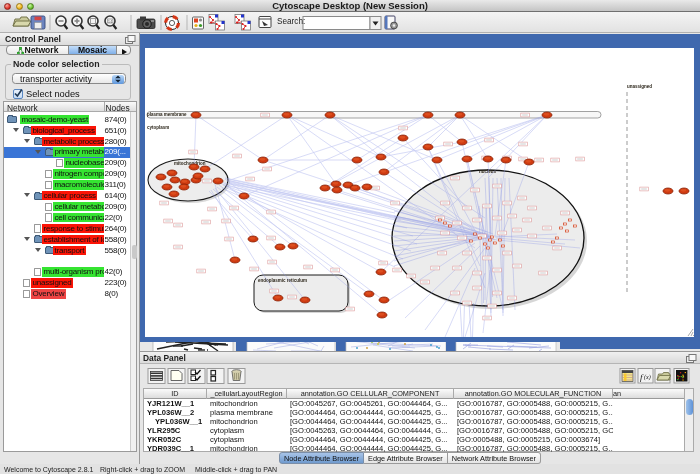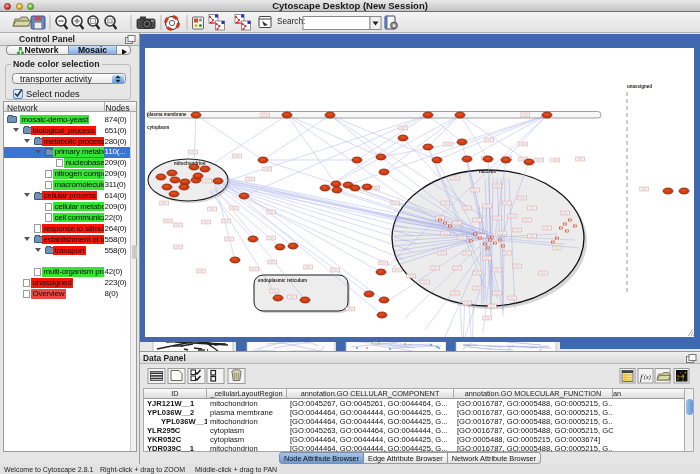--- a/index.html
+++ b/index.html
@@ -93,21 +93,21 @@
       <rect x="370" y="4.5" width="11" height="13" fill="#f0f0f0" stroke="#8a8a8a" stroke-width="1"></rect>
       <path d="M372.5 9.5 l6 0 l-3 4 Z" fill="#222"></path>
       <rect x="385" y="4" width="10" height="13" rx="1" fill="#f8f8f8" stroke="#446" stroke-width="1"></rect>
       <rect x="385" y="4" width="2.5" height="13" fill="#5577bb"></rect>
       <circle cx="394" cy="13.5" r="3.4" fill="#999" stroke="#333" stroke-width="0.8"></circle>
       <circle cx="394" cy="13.5" r="1.2" fill="#eee"></circle>
     </svg>
     <div class="abs" style="left:277px;top:5px;font-size:8.2px;color:#222;">Search:</div>
   </div>
 <div class="abs" style="left:0;top:33px;width:140px;height:431px;background:#e6e6e6;border-right:1px solid #9a9a9a;">
-    <div class="abs" style="left:0;top:0;width:139px;height:13px;background:linear-gradient(#f2f2f2,#dcdcdc);border-bottom:1px solid #aaa;font-size:8.6px;font-weight:bold;color:#222;line-height:13px;padding-left:19px;">Control Panel<svg width="11" height="9" viewBox="0 0 11 9" style="position:absolute;right:3px;top:2px;">
+    <div class="abs" style="left:0;top:0;width:139px;height:13px;background:linear-gradient(#f2f2f2,#dcdcdc);border-bottom:1px solid #aaa;font-size:8.6px;font-weight:bold;color:#222;line-height:13px;padding-left:5px;">Control Panel<svg width="11" height="9" viewBox="0 0 11 9" style="position:absolute;right:3px;top:2px;">
         <rect x="0.5" y="2.5" width="7" height="6" fill="#eee" stroke="#777"></rect>
         <rect x="3" y="0.5" width="7" height="6" fill="#f8f8f8" stroke="#777"></rect>
       </svg></div>
     <div class="abs" style="left:6px;top:12px;width:125px;height:10px;background:linear-gradient(#fdfdfd,#e9e9e9);border:1px solid #8a8a8a;border-radius:4px;overflow:hidden;">
       <div class="abs" style="left:0;top:0;width:62px;height:10px;border-right:1px solid #8a8a8a;font-size:8.6px;font-weight:bold;color:#111;text-align:center;line-height:9px;"><svg width="7" height="8" viewBox="0 0 7 8" style="vertical-align:-1.5px;margin-right:1px;">
           <line x1="3.5" y1="1" x2="1" y2="6.5" stroke="#2a8a2a" stroke-width="0.8"></line>
           <line x1="3.5" y1="1" x2="6" y2="6.5" stroke="#2a8a2a" stroke-width="0.8"></line>
           <rect x="2.3" y="0" width="2.4" height="2.4" fill="#35c435" stroke="#1c6a1c" stroke-width="0.5"></rect>
           <rect x="0" y="5.2" width="2.4" height="2.4" fill="#35c435" stroke="#1c6a1c" stroke-width="0.5"></rect>
           <rect x="4.8" y="5.2" width="2.4" height="2.4" fill="#35c435" stroke="#1c6a1c" stroke-width="0.5"></rect>
@@ -156,21 +156,21 @@
           </span>
           <span class="lab" style="left:38px;background:#fb1406;max-width:61.5px">metabolic process</span>
           <span class="cnt" style="color:#111">280(0)</span>
         </div>
         <div style="position:absolute;left:0;top:34.7px;width:131px;height:10.9px;background:#3a75d6;">
           <span class="arr" style="left:31px"></span>
           <span class="fold" style="left:41px">
             <span class="ftab"></span>
           </span>
           <span class="lab" style="left:49px;background:#35e431;max-width:50.5px">primary metabolic</span>
-          <span class="cnt" style="color:#fff">110(...</span>
+          <span class="cnt" style="color:#fff">209(...</span>
         </div>
         <div style="position:absolute;left:0;top:45.6px;width:131px;height:10.9px;">
           <span class="doc" style="left:52px"></span>
           <span class="lab" style="left:60px;background:#35e431;max-width:39.5px">nucleobase-cont</span>
           <span class="cnt" style="color:#111">209(0)</span>
         </div>
         <div style="position:absolute;left:0;top:56.5px;width:131px;height:10.9px;">
           <span class="doc" style="left:41px"></span>
           <span class="lab" style="left:49px;background:#35e431;max-width:50.5px">nitrogen compou</span>
           <span class="cnt" style="color:#111">209(0)</span>
@@ -818,21 +818,21 @@
       <div class="abs" style="left:469px;top:0;width:72px;height:9px;font-size:7.6px;color:#111;line-height:9px;padding-left:3px;white-space:nowrap;overflow:hidden;"></div>
     </div>
     <div class="abs" style="left:0;top:19px;width:549px;height:9px;">
       <div class="abs" style="left:0px;top:0;width:63px;height:9px;font-size:7.6px;color:#111;font-weight:bold;line-height:9px;padding-left:3px;white-space:nowrap;overflow:hidden;">YPL036W__2</div>
       <div class="abs" style="left:63px;top:0;width:80px;height:9px;font-size:7.6px;color:#111;line-height:9px;padding-left:3px;white-space:nowrap;overflow:hidden;">plasma membrane</div>
       <div class="abs" style="left:143px;top:0;width:167px;height:9px;font-size:7.6px;color:#111;line-height:9px;padding-left:3px;white-space:nowrap;overflow:hidden;">[GO:0044464, GO:0044444, GO:0044425, G...</div>
       <div class="abs" style="left:310px;top:0;width:159px;height:9px;font-size:7.6px;color:#111;line-height:9px;padding-left:3px;white-space:nowrap;overflow:hidden;">[GO:0016787, GO:0005488, GO:0005215, G...</div>
       <div class="abs" style="left:469px;top:0;width:72px;height:9px;font-size:7.6px;color:#111;line-height:9px;padding-left:3px;white-space:nowrap;overflow:hidden;"></div>
     </div>
     <div class="abs" style="left:0;top:28px;width:549px;height:9px;">
-      <div class="abs" style="left:0px;top:0;width:63px;height:9px;font-size:7.6px;color:#111;font-weight:bold;line-height:9px;padding-left:17px;white-space:nowrap;overflow:hidden;">YPL036W__1</div>
+      <div class="abs" style="left:0px;top:0;width:63px;height:9px;font-size:7.6px;color:#111;font-weight:bold;line-height:9px;padding-left:11px;white-space:nowrap;overflow:hidden;">YPL036W__1</div>
       <div class="abs" style="left:63px;top:0;width:80px;height:9px;font-size:7.6px;color:#111;line-height:9px;padding-left:3px;white-space:nowrap;overflow:hidden;">mitochondrion</div>
       <div class="abs" style="left:143px;top:0;width:167px;height:9px;font-size:7.6px;color:#111;line-height:9px;padding-left:3px;white-space:nowrap;overflow:hidden;">[GO:0044464, GO:0044444, GO:0044425, G...</div>
       <div class="abs" style="left:310px;top:0;width:159px;height:9px;font-size:7.6px;color:#111;line-height:9px;padding-left:3px;white-space:nowrap;overflow:hidden;">[GO:0016787, GO:0005488, GO:0005215, G...</div>
       <div class="abs" style="left:469px;top:0;width:72px;height:9px;font-size:7.6px;color:#111;line-height:9px;padding-left:3px;white-space:nowrap;overflow:hidden;"></div>
     </div>
     <div class="abs" style="left:0;top:37px;width:549px;height:9px;">
       <div class="abs" style="left:0px;top:0;width:63px;height:9px;font-size:7.6px;color:#111;font-weight:bold;line-height:9px;padding-left:3px;white-space:nowrap;overflow:hidden;">YLR295C</div>
       <div class="abs" style="left:63px;top:0;width:80px;height:9px;font-size:7.6px;color:#111;line-height:9px;padding-left:3px;white-space:nowrap;overflow:hidden;">cytoplasm</div>
       <div class="abs" style="left:143px;top:0;width:167px;height:9px;font-size:7.6px;color:#111;line-height:9px;padding-left:3px;white-space:nowrap;overflow:hidden;">[GO:0045263, GO:0044464, GO:0044444, G...</div>
       <div class="abs" style="left:310px;top:0;width:159px;height:9px;font-size:7.6px;color:#111;line-height:9px;padding-left:3px;white-space:nowrap;overflow:hidden;">[GO:0016787, GO:0005488, GO:0005215, GO:0003824, G...</div>

